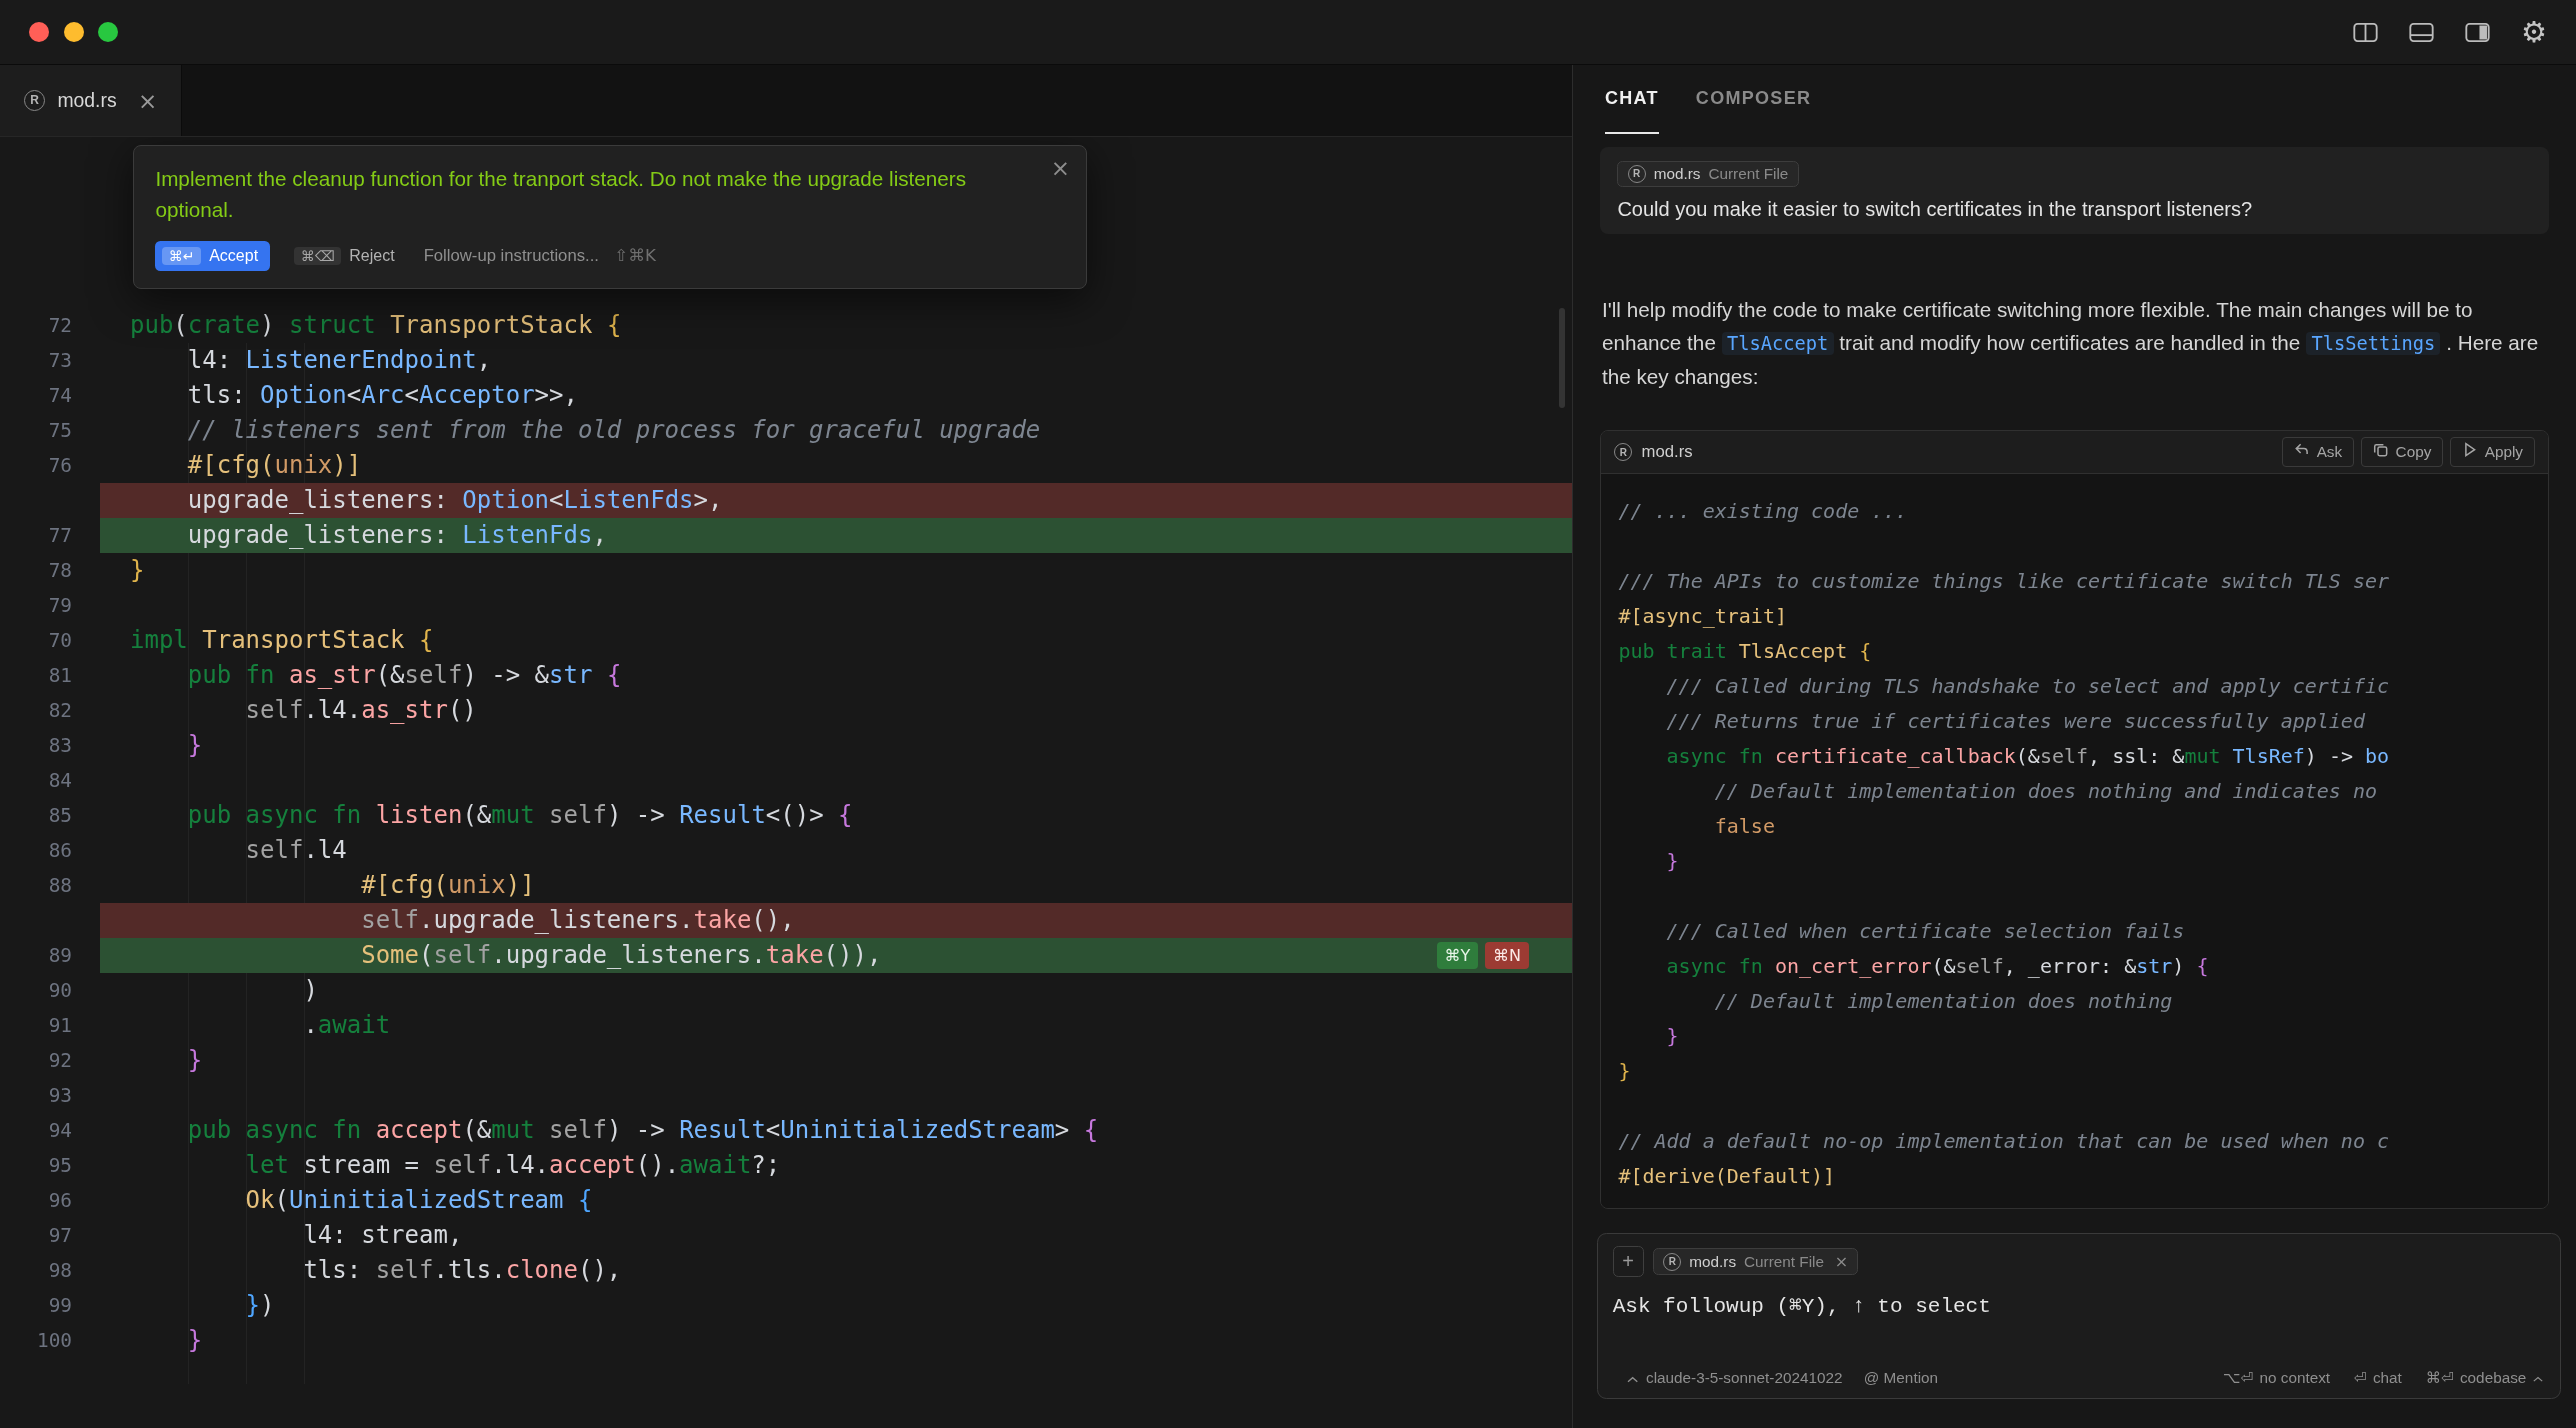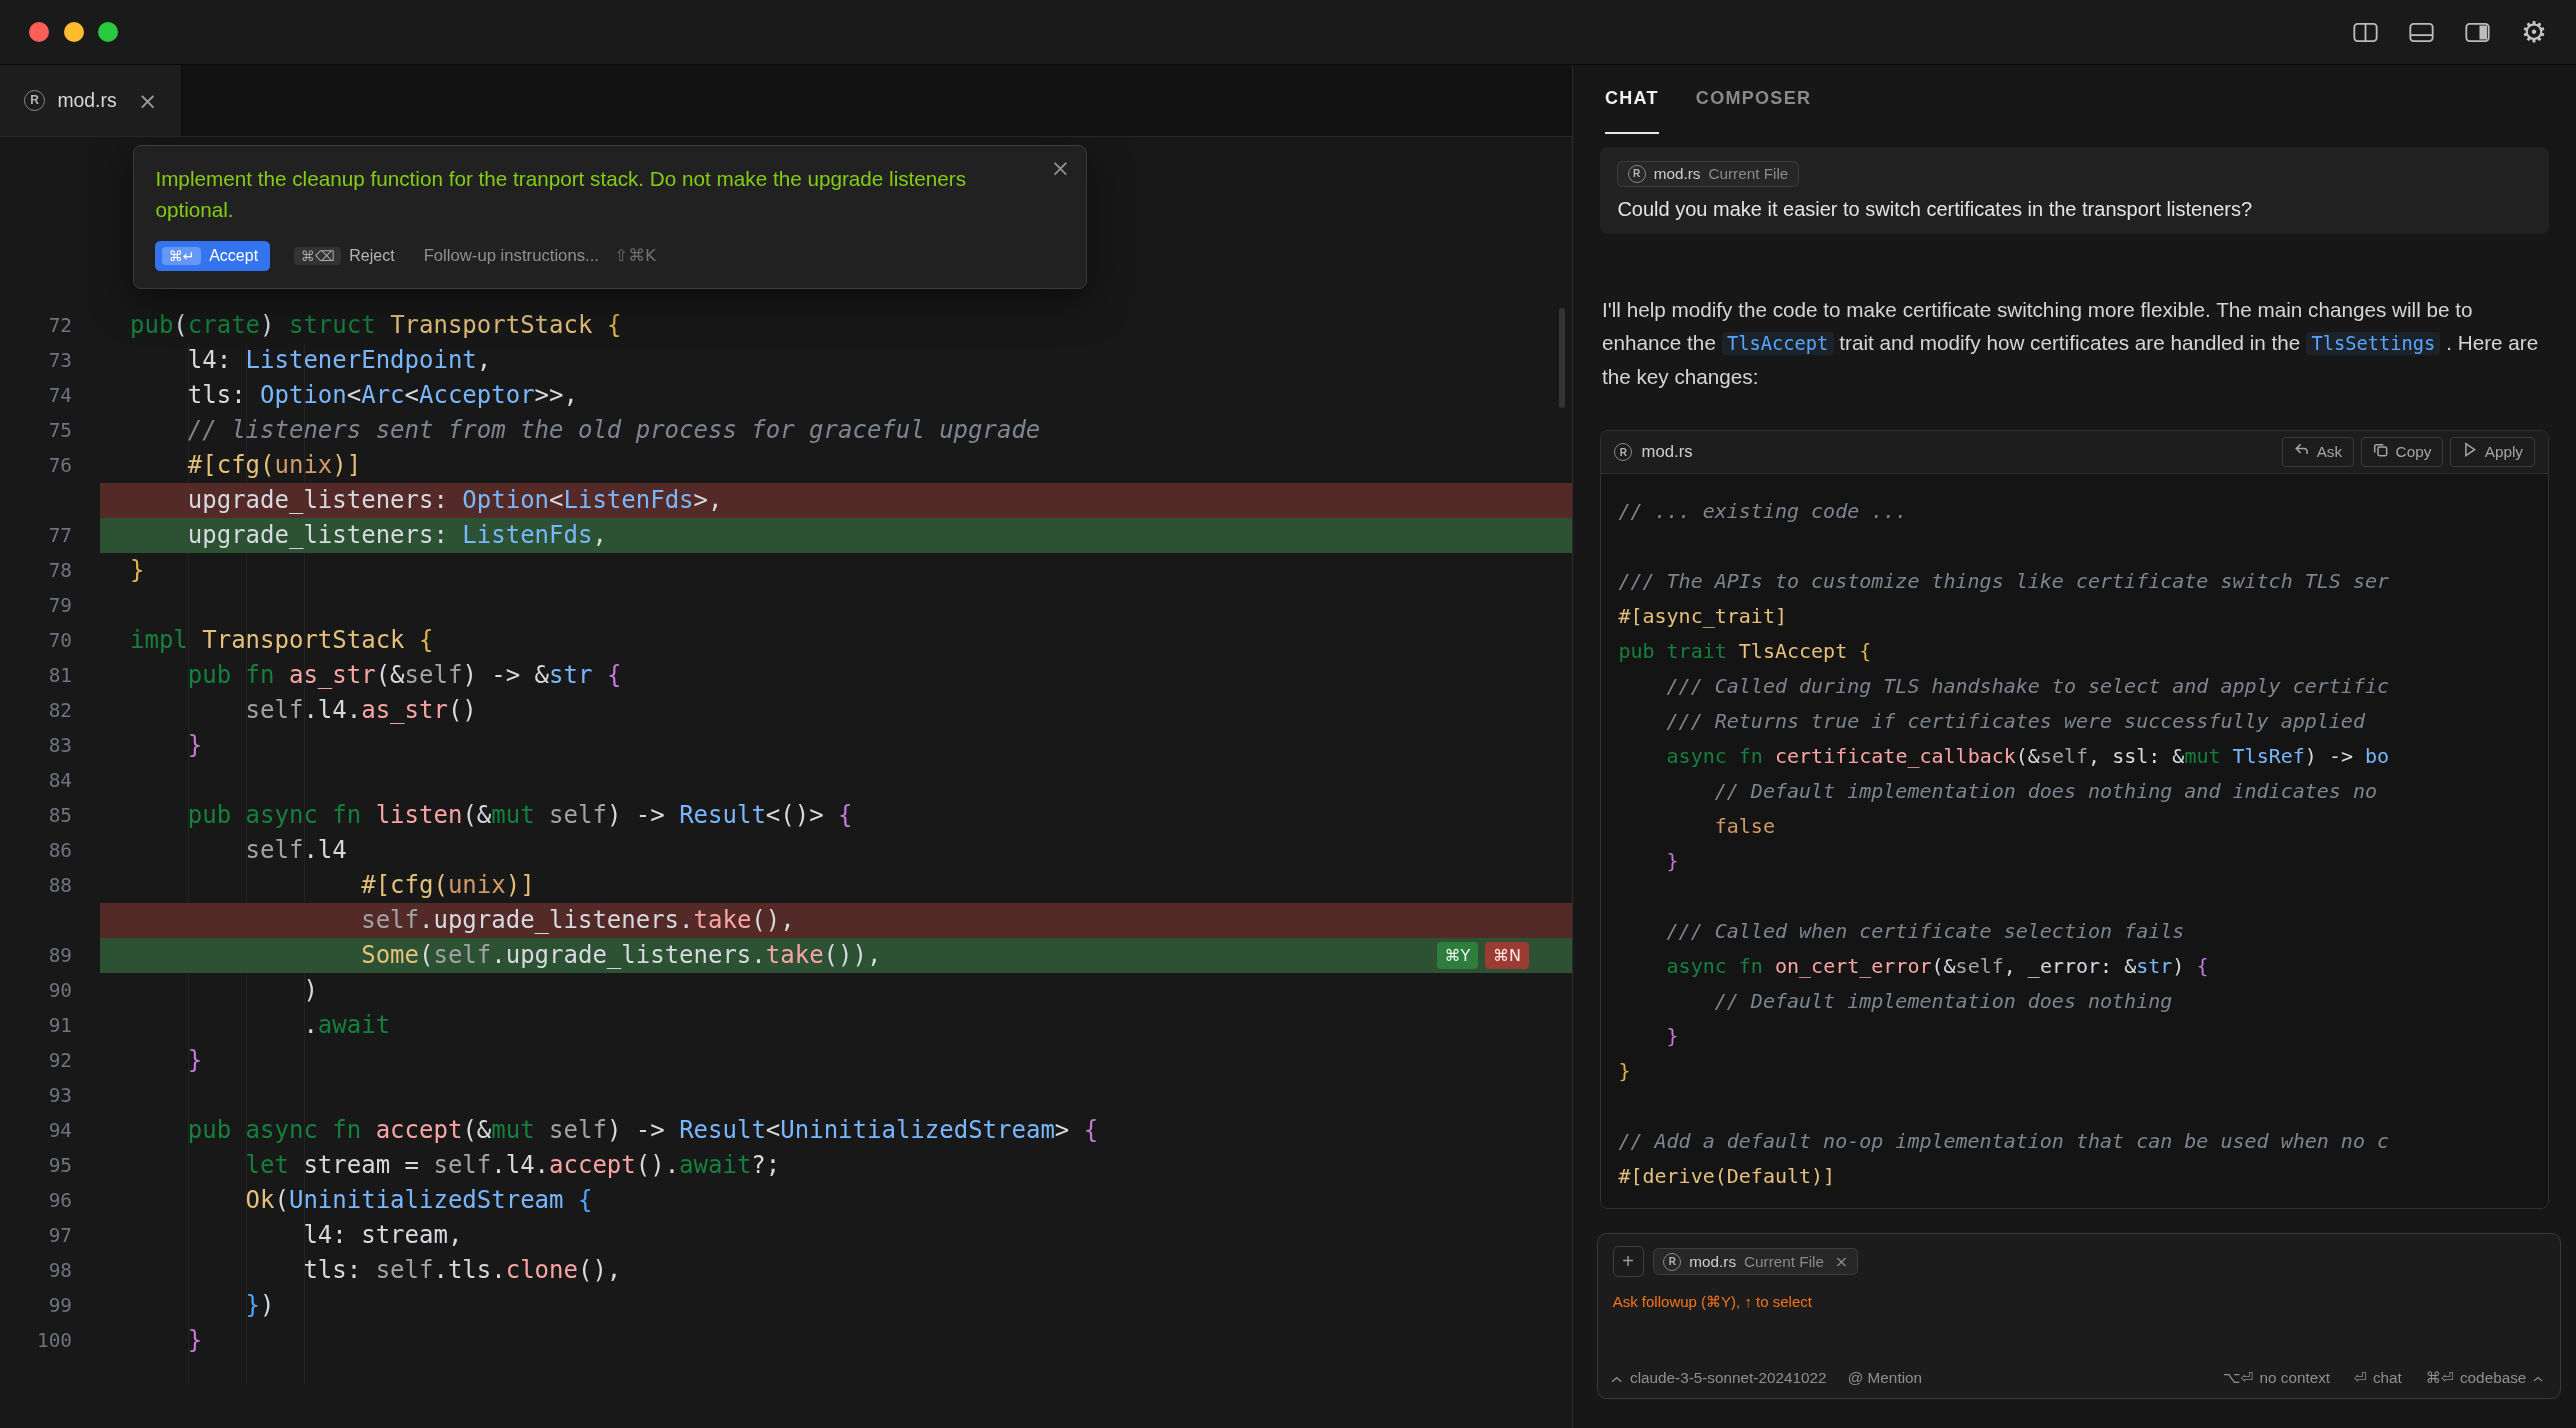--- a/index.html
+++ b/index.html
@@ -77,22 +77,22 @@
   .cb-file{display:flex;align-items:center;gap:9.3px;color:#cfcfcf;font-size:16.7px;}
   .cb-actions{display:flex;gap:6.7px;}
   .cb-btn{display:inline-flex;align-items:center;gap:6px;padding:3.3px 10.7px;border:1.3px solid #3a3a3a;border-radius:4px;background:transparent;color:#a5a5a5;font-size:15.3px;font-family:"Liberation Sans",sans-serif;cursor:pointer;}
   .cb-body{background:#141414;padding:20px 17.4px;height:734px;overflow:hidden;}
   .cb-body .crow{font-size:20px;}
 
   
   .input-box{position:absolute;left:24px;right:14.7px;bottom:29px;height:166px;background:#1c1c1c;border:1.3px solid #3a3a3a;border-radius:9.3px;padding:12px 14.7px;}
   .ib-row1{display:flex;align-items:center;gap:9.3px;}
   .plus-btn{width:31px;height:31px;border:1.3px solid #3f3f3f;border-radius:5.3px;background:transparent;color:#9a9a9a;font-size:20px;display:inline-flex;align-items:center;justify-content:center;cursor:pointer;font-family:"Liberation Sans",sans-serif;}
-  .ib-placeholder{margin-top:16px;font-size:15px;color:#f97316;font-family:Liberation Sans, sans-serif;cursor:text;}
-  .ib-bottom{position:absolute;left:12px;right:16px;bottom:10.7px;display:flex;justify-content:space-between;align-items:flex-end;color:#8f8f8f;font-size:15.3px;}
+  .ib-placeholder{margin-top:16px;font-size:21px;color:#e5e5e5;font-family:Liberation Mono, monospace;cursor:text;}
+  .ib-bottom{position:absolute;left:28px;right:16px;bottom:10.7px;display:flex;justify-content:space-between;align-items:flex-end;color:#8f8f8f;font-size:15.3px;}
   .ib-left{display:flex;align-items:center;gap:21.4px;}
   .ib-right{display:flex;align-items:center;gap:24px;}
   .sc{display:inline-flex;align-items:center;gap:6px;cursor:pointer;}
   .kbd{font-family:"DejaVu Sans",sans-serif;color:#8f8f8f;}
   .model-sel{display:inline-flex;align-items:center;gap:6.7px;cursor:pointer;}
 </style>
 </head>
 <body>
 
 <div class="titlebar">

